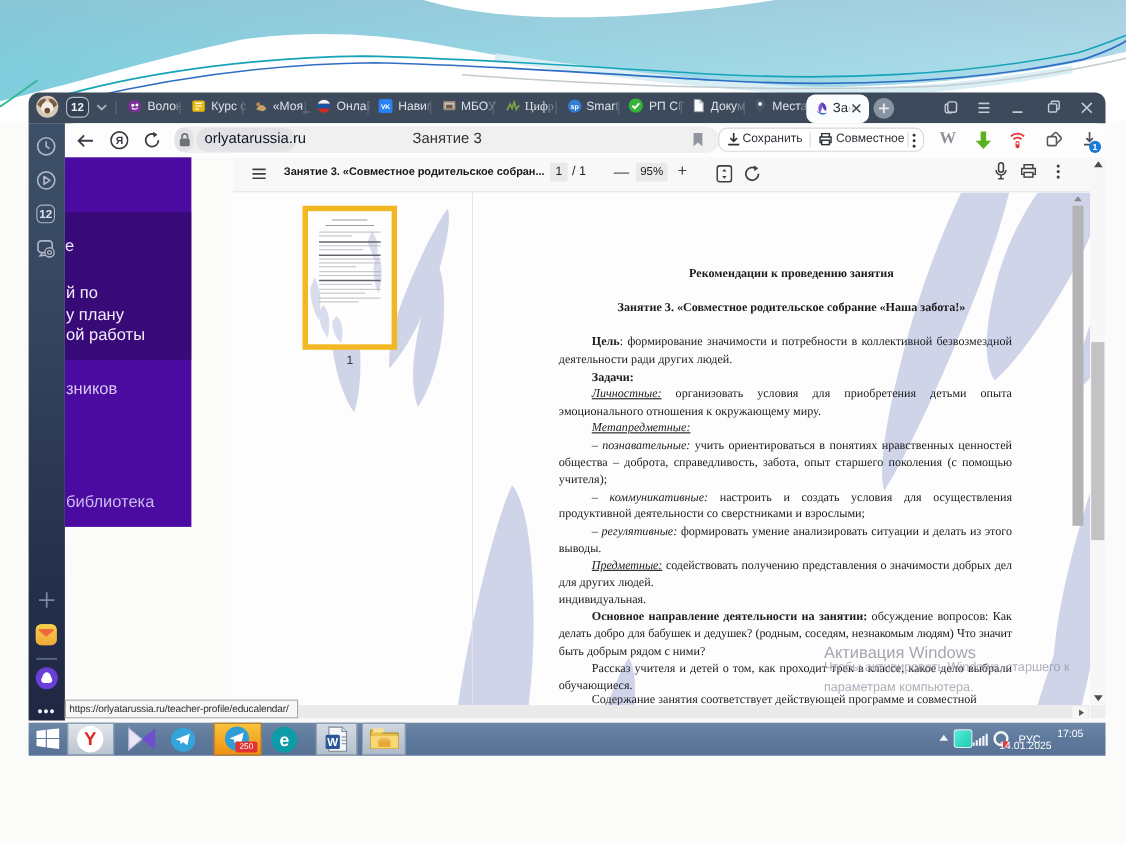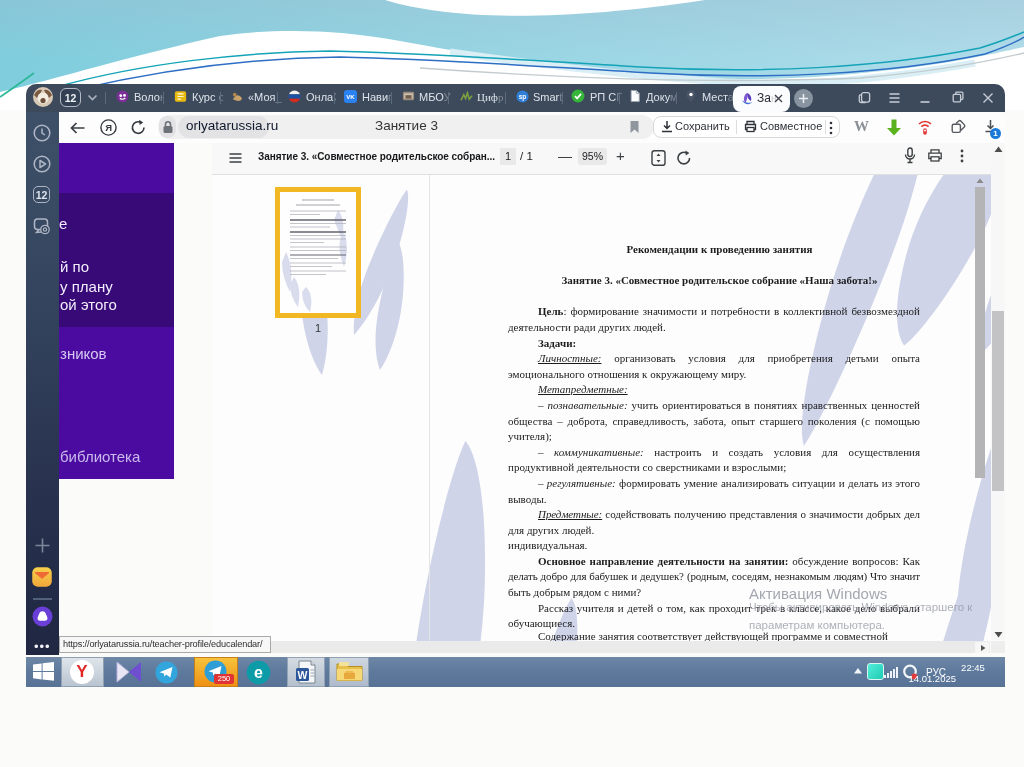--- a/index.html
+++ b/index.html
@@ -305,21 +305,21 @@
           <circle cx="10.5" cy="10.5" r="10" fill="#6a3fd8"></circle>
           <path d="M10.5,5.2 c1.4,0 2.6,0.8 3.2,2.2 l1.6,3.8 c0.7,1.7 -0.5,3.6 -2.4,3.6 h-4.8 c-1.9,0 -3.1,-1.9 -2.4,-3.6 l1.6,-3.8 c0.6,-1.4 1.8,-2.2 3.2,-2.2Z" fill="#fff"></path>
         </svg>
       <div class="abs" style="left:8px;top:527px;color:#f0f2f6;font-size:13px;letter-spacing:1px;">•••</div>
     </div>
     <div id="purple" class="abs">
       <div class="abs" style="left:0;top:50px;width:115px;height:134px;background:#380a78;"></div>
       <div class="abs" style="left:0;top:72px;color:#efeafc;font-size:15px;">е</div>
       <div class="abs" style="left:1px;top:115px;color:#f2eefb;font-size:15px;">й по</div>
       <div class="abs" style="left:1px;top:135px;color:#f2eefb;font-size:15px;">у плану</div>
-      <div class="abs" style="left:1px;top:153px;color:#f2eefb;font-size:15px;">ой этого</div>
+      <div class="abs" style="left:1px;top:153px;color:#f2eefb;font-size:15px;">ой работы</div>
       <div class="abs" style="left:1px;top:202px;color:#d5c9f0;font-size:15px;">зников</div>
       <div class="abs" style="left:1px;top:305px;color:#c9baee;font-size:15px;">библиотека</div>
     </div>
     <div id="pdfbar" class="abs">
       <svg class="abs" style="left:17px;top:9px" width="13" height="12" viewBox="0 0 13 12">
           <path d="M0.5,2 H12.5 M0.5,6 H12.5 M0.5,10 H12.5" stroke="#3c4043" stroke-width="1.5"></path>
         </svg>
       <div class="abs" style="left:46px;top:8px;white-space:nowrap;font-size:10px;font-weight:bold;color:#17181a;letter-spacing:-0.05px;">Занятие 3. «Совместное родительское собран...</div>
       <div class="abs" style="left:288px;top:5px;width:16px;height:17px;background:#e9e9e9;font-size:11px;color:#202124;text-align:center;line-height:17px;">1</div>
       <div class="abs" style="left:308px;top:7px;font-size:11.5px;color:#202124;">/ 1</div>
@@ -531,17 +531,17 @@
       </svg>
     <div class="abs" style="left:841px;top:6px;width:17px;height:17px;border-radius:3px;background:linear-gradient(135deg,#52eed8,#1fcbb4);border:1px solid #d8f5ef;box-sizing:border-box;"></div>
     <svg class="abs" style="left:858px;top:8px" width="15" height="14" viewBox="0 0 15 14">
         <path d="M1,13 V10 M4,13 V8 M7,13 V6 M10,13 V4 M13,13 V2" stroke="#f0f4f8" stroke-width="2"></path>
       </svg>
     <svg class="abs" style="left:876px;top:7px" width="16" height="16" viewBox="0 0 16 16">
         <circle cx="8" cy="7.5" r="5.8" fill="none" stroke="#f2f5f8" stroke-width="2.2"></circle>
         <circle cx="12.2" cy="12.6" r="3" fill="#e23c3c"></circle>
       </svg>
     <div class="abs" style="left:900px;top:10px;font-size:10px;color:#fff;">РУС</div>
-    <div class="abs" style="left:912px;top:5px;width:70px;text-align:center;font-size:9.5px;color:#fff;">22:45</div>
+    <div class="abs" style="left:912px;top:5px;width:70px;text-align:center;font-size:9.5px;color:#fff;">17:05</div>
     <div class="abs" style="left:860px;top:16px;width:70px;text-align:right;font-size:9.5px;color:#fff;">14.01.2025</div>
   </div>
 
 </div>
 
 </body></html>

